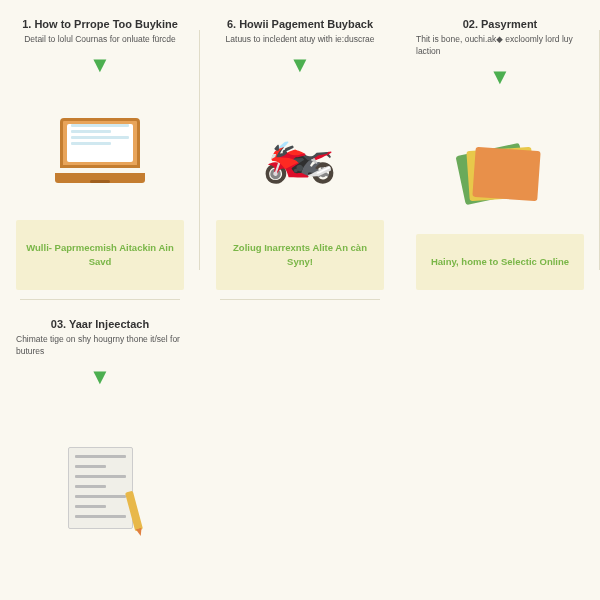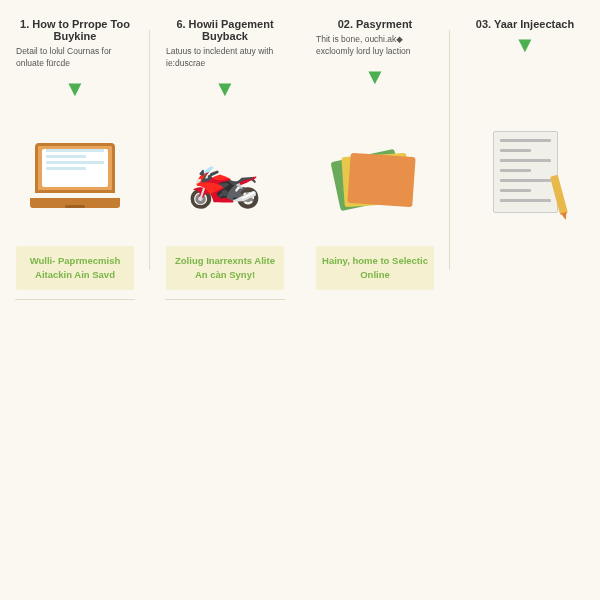--- a/index.html
+++ b/index.html
@@ -6,21 +6,21 @@
     body {
       width: 600px;
       height: 600px;
       background-color: #faf8f0;
       font-family: Arial, sans-serif;
       overflow: hidden;
     }
 
     .grid {
       display: grid;
-      grid-template-columns: 1fr 1fr 1fr 1fr;
+      grid-template-columns: 1fr 1fr 1fr;
       grid-template-rows: 1fr 1fr;
       width: 600px;
       height: 600px;
     }
 
     .cell {
       display: flex;
       flex-direction: column;
       align-items: center;
       padding: 18px 16px 10px;
@@ -54,21 +54,21 @@
       display: flex;
       justify-content: center;
       align-items: center;
       flex: 1;
     }
 
     .card-label {
       background-color: #f5f0d0;
       width: 100%;
       text-align: center;
-      padding: 8px 6px;
+      padding: 21px 6px;
       font-size: 9.5px;
       font-weight: bold;
       color: #7ab648;
       line-height: 1.5;
       margin-top: auto;
       border-radius: 2px;
     }
 
     
     .laptop {
@@ -276,20 +276,23 @@
         <div class="folder folder-yellow"></div>
         <div class="folder folder-orange"></div>
       </div>
     </div>
     <div class="card-label">Hainy, home to
 Selectic Online</div>
   </div>
 
   <div class="cell">
     <div class="cell-title">03. Yaar Injeectach</div>
+    <div class="cell-subtitle">Chimate tige on shy
+hougrny thone it/sel
+for butures</div>
     <div class="arrow-down">▼</div>
     <div class="image-box">
       <div class="doc-container">
         <div class="doc-page">
           <div class="doc-line"></div>
           <div class="doc-line short"></div>
           <div class="doc-line"></div>
           <div class="doc-line short"></div>
           <div class="doc-line"></div>
           <div class="doc-line short"></div>

